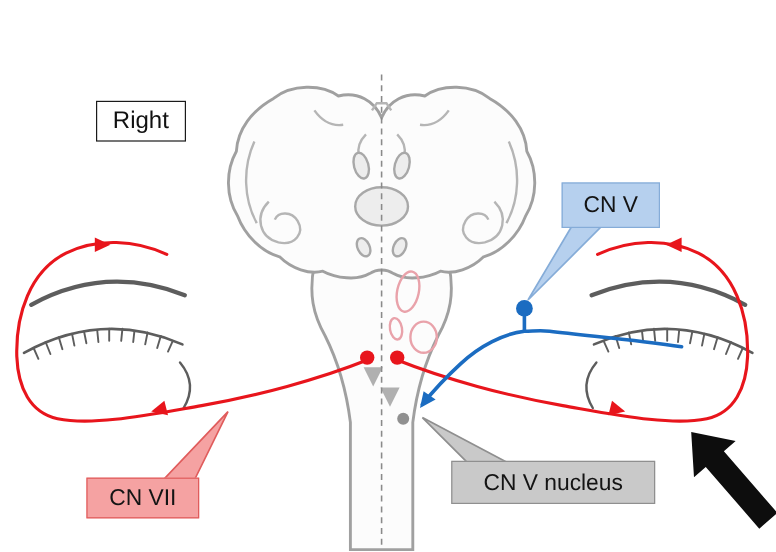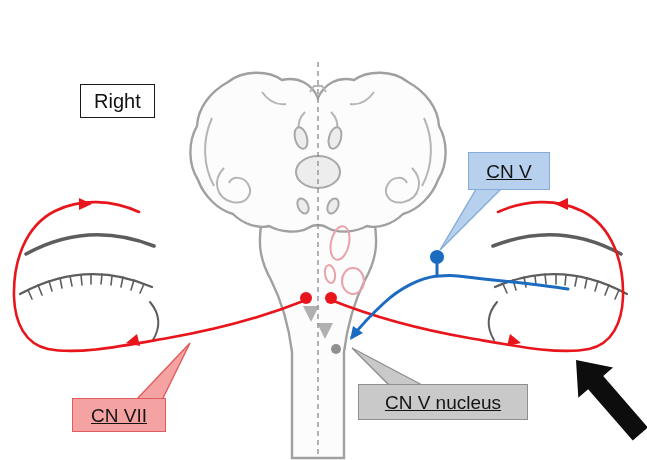--- a/index.html
+++ b/index.html
@@ -28,32 +28,32 @@
     font-size:30px;font-weight:bold;letter-spacing:0.5px;color:#0a0a0a;
   }
   .side-label{
     border:1.6px solid #1a1a1a;background:#fff;
     font-size:20px;padding:4px 13px;line-height:1.2;
   }
   .side-label.right{left:44px;top:84px;margin-left:36px;}
   .side-label.left{left:543px;top:84px;}
   .callout{
     display:flex;align-items:center;justify-content:center;
-    font-size:19px;line-height:1;color:#141414;text-decoration:underline;
+    font-size:19px;line-height:1;color:#141414;
   }
   .callout.cn-v{
     left:468px;top:152px;width:80px;height:36px;
     background:var(--cn-v-box-bg);border:1.6px solid var(--cn-v-box-border);
   }
   .callout.cn-vii{
     left:72px;top:398px;width:92px;height:32px;
     background:var(--cn-vii-box-bg);border:1.6px solid var(--cn-vii-box-border);
   }
   .callout.nucleus{
-    left:358px;top:384px;width:168px;height:34px;
+    left:376px;top:384px;width:168px;height:34px;
     background:var(--nucleus-box-bg);border:1.6px solid var(--nucleus-box-border);
   }
   
   .outline{stroke:var(--outline-gray);stroke-width:2.4;fill:#fcfcfc;}
   .inner-line{stroke:#b5b5b5;stroke-width:2;fill:none;}
   .inner-shape{stroke:#a8a8a8;stroke-width:2;fill:#ededed;}
   .sketch{stroke:var(--sketch-dark);fill:none;stroke-linecap:round;}
   .red-path{stroke:var(--pathway-red);stroke-width:2.6;fill:none;stroke-linecap:round;}
   .red-fill{fill:var(--pathway-red);stroke:none;}
   .blue-path{stroke:var(--pathway-blue);stroke-width:3;fill:none;stroke-linecap:round;}

